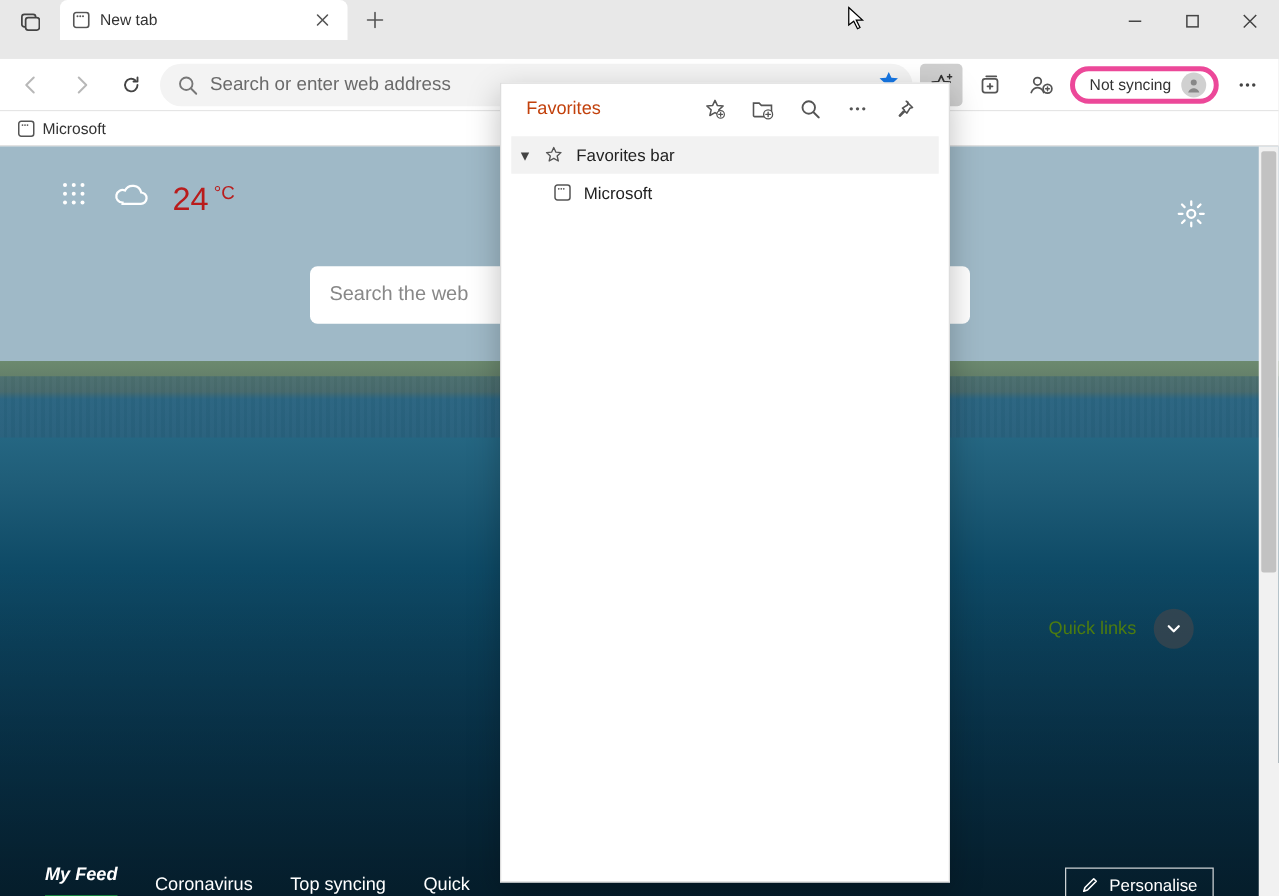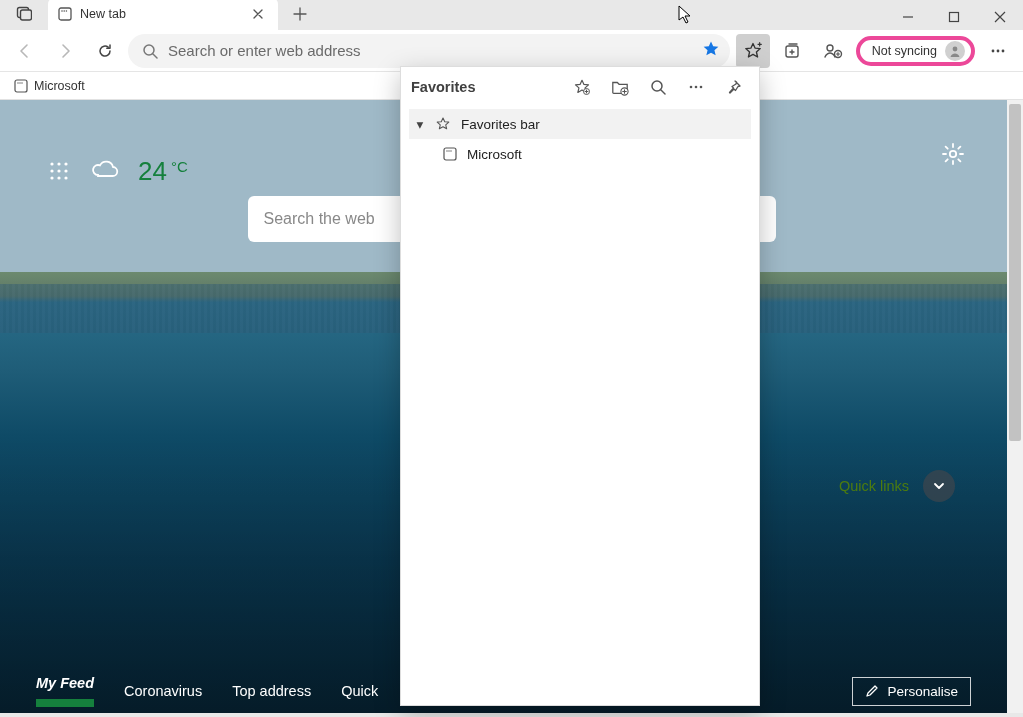--- a/index.html
+++ b/index.html
@@ -1,22 +1,21 @@
 <!DOCTYPE html>
 <html><head>
 <meta charset="utf-8">
 <style>
   * { box-sizing: border-box; margin: 0; padding: 0; font-family: "Segoe UI", Arial, sans-serif; }
   html, body { width: 1023px; height: 717px; overflow: hidden; background: #e8e8e8; }
 
   
   .titlebar {
-    height: 30px;
+    height: 47px;
     display: flex;
-    align-items: flex-end;
     background: #e8e8e8;
     position: relative;
   }
   .titlebar .app-icon {
     width: 48px; height: 34px; display: flex; align-items: center; justify-content: center;
   }
   .tab {
     height: 32px; min-width: 230px; background: #fff;
     border-top-left-radius: 6px; border-top-right-radius: 6px;
     display: flex; align-items: center; padding: 0 10px; gap: 8px;
@@ -89,21 +88,21 @@
     background: repeating-linear-gradient(90deg, #335e7a 0 3px, #2a5670 3px 6px);
     opacity:.45;
   }
   .scrollbar {
     position:absolute; right:0; top:0; width:16px; height:100%;
     background:#f1f1f1;
   }
   .scrollbar .thumb { position:absolute; left:2px; right:2px; top:4px; height:55%; background:#c2c2c2; border-radius:2px; }
 
   .top-widgets {
-    position:absolute; top:56px; left:48px; display:flex; align-items:center; gap:18px; color:#15803d;
+    position:absolute; top:27px; left:48px; display:flex; align-items:flex-start; gap:18px; color:#b91c1c;
   }
   .grid-icon { width:24px; height:24px; }
   .temp { font-size:26px; font-weight:400; display:flex; align-items:flex-start; gap:4px; }
   .temp .deg { font-size:15px; margin-top:2px; }
   .gear {
     position:absolute; top:40px; right:56px; color:#fff; width:28px; height:28px;
     display:flex; align-items:center; justify-content:center;
   }
 
   .searchbox {
@@ -135,22 +134,22 @@
     display:flex; align-items:center; gap:8px; font-size:13.5px;
   }
 
   
   .fav-panel {
     position:absolute; top:66px; left:400px; width:360px; height:640px;
     background:#fff; border:1px solid #ddd; box-shadow:0 8px 24px rgba(0,0,0,.25);
     z-index:50; display:flex; flex-direction:column;
   }
   .fav-head {
-    height:40px; display:flex; align-items:center; padding:0 10px; gap:8px;
-    font-size:14.5px; font-weight:700; color:#404040;
+    height:40px; display:flex; align-items:center; padding:0 20px; gap:8px;
+    font-size:14.5px; font-weight:400; color:#c2410c;
   }
   .fav-head .spacer { flex:1; }
   .fav-head .hicon {
     width:30px; height:30px; display:flex; align-items:center; justify-content:center; color:#555;
   }
   .fav-tree { padding:2px 8px; font-size:13.5px; color:#222; }
   .fav-row {
     display:flex; align-items:center; gap:10px; height:30px; padding:0 6px;
   }
   .fav-row.sel { background:#f2f2f2; }
@@ -332,21 +331,21 @@
     <span class="chev-circle">
       <svg width="14" height="14" viewBox="0 0 14 14">
           <path d="M3 5l4 4 4-4" fill="none" stroke="#fff" stroke-width="1.8" stroke-linecap="round" stroke-linejoin="round"></path>
         </svg>
     </span>
   </div>
 
   <div class="feedbar">
     <span class="item active">My Feed</span>
     <span class="item">Coronavirus</span>
-    <span class="item">Top address</span>
+    <span class="item">Top syncing</span>
     <span class="item">Quick</span>
     <span class="personalise">
       <svg width="14" height="14" viewBox="0 0 14 14">
           <path d="M2 12l1-3 7-7 2 2-7 7-3 1z" fill="none" stroke="#fff" stroke-width="1.3" stroke-linejoin="round"></path>
         </svg>
       <span>Personalise</span>
     </span>
   </div>
 
   <div class="scrollbar">

